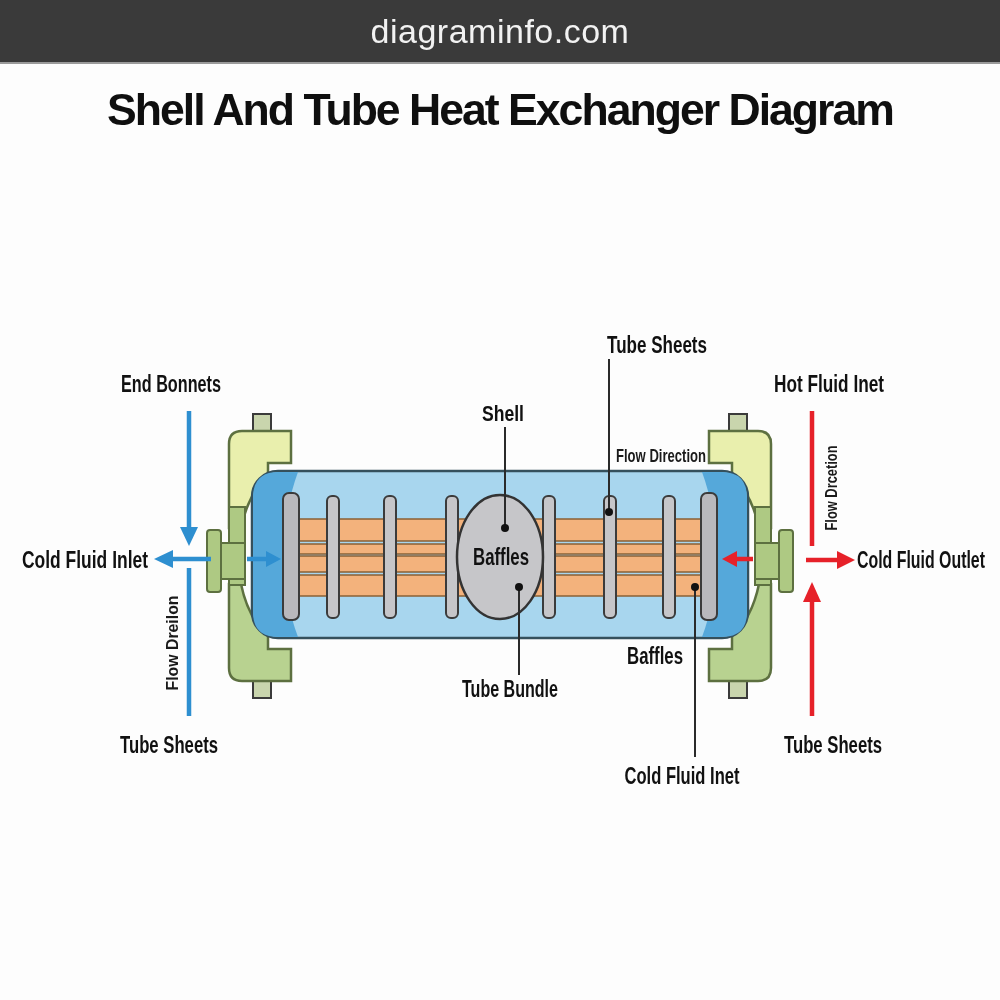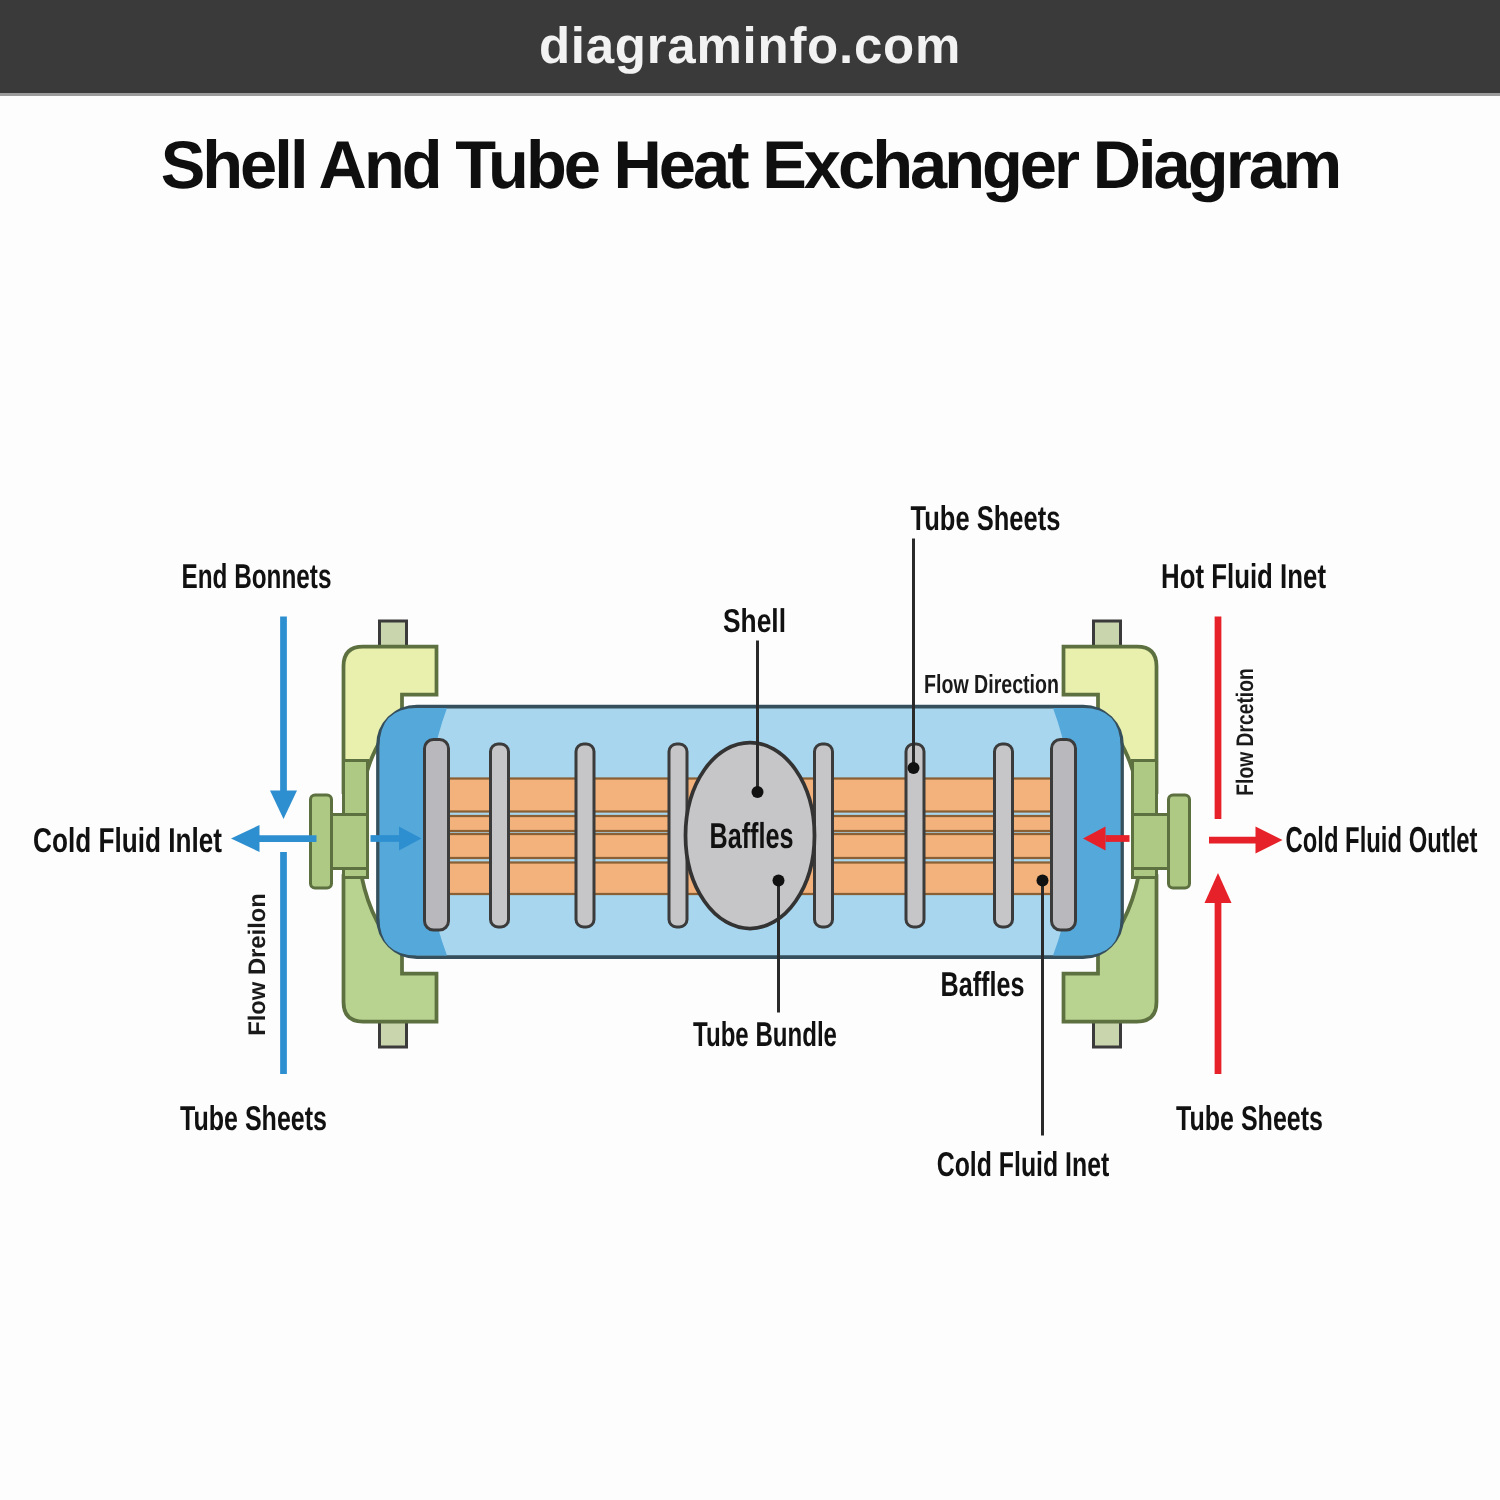--- a/index.html
+++ b/index.html
@@ -6,21 +6,21 @@
   body{
     width:1000px;height:1000px;position:relative;overflow:hidden;
     background:#fdfdfd;font-family:"Liberation Sans", sans-serif;
   }
   .site-header{
     position:absolute;top:0;left:0;width:1000px;height:62px;
     background:#3a3a3a;border-bottom:2px solid #9a9a9a;
     display:flex;align-items:center;justify-content:center;
   }
   .site-header .site-name{
-    color:#f2f2f2;font-size:34px;font-weight:700;letter-spacing:.5px;
+    color:#f2f2f2;font-size:34px;font-weight:400;letter-spacing:.5px;
   }
   .page-title{
     position:absolute;top:84px;left:0;width:1000px;margin:0;
     text-align:center;font-size:45px;font-weight:bold;color:#0f0f0f;
     letter-spacing:-2px;transform:scaleX(.99);
   }
   svg.diagram{position:absolute;top:0;left:0;}
   .lbl{font-family:"Liberation Sans", sans-serif;font-weight:bold;fill:#111;}
   .lbl-sm{font-family:"Liberation Sans", sans-serif;font-weight:bold;fill:#1a1a1a;}
   .leader{stroke:#2a2a2a;stroke-width:2;}

